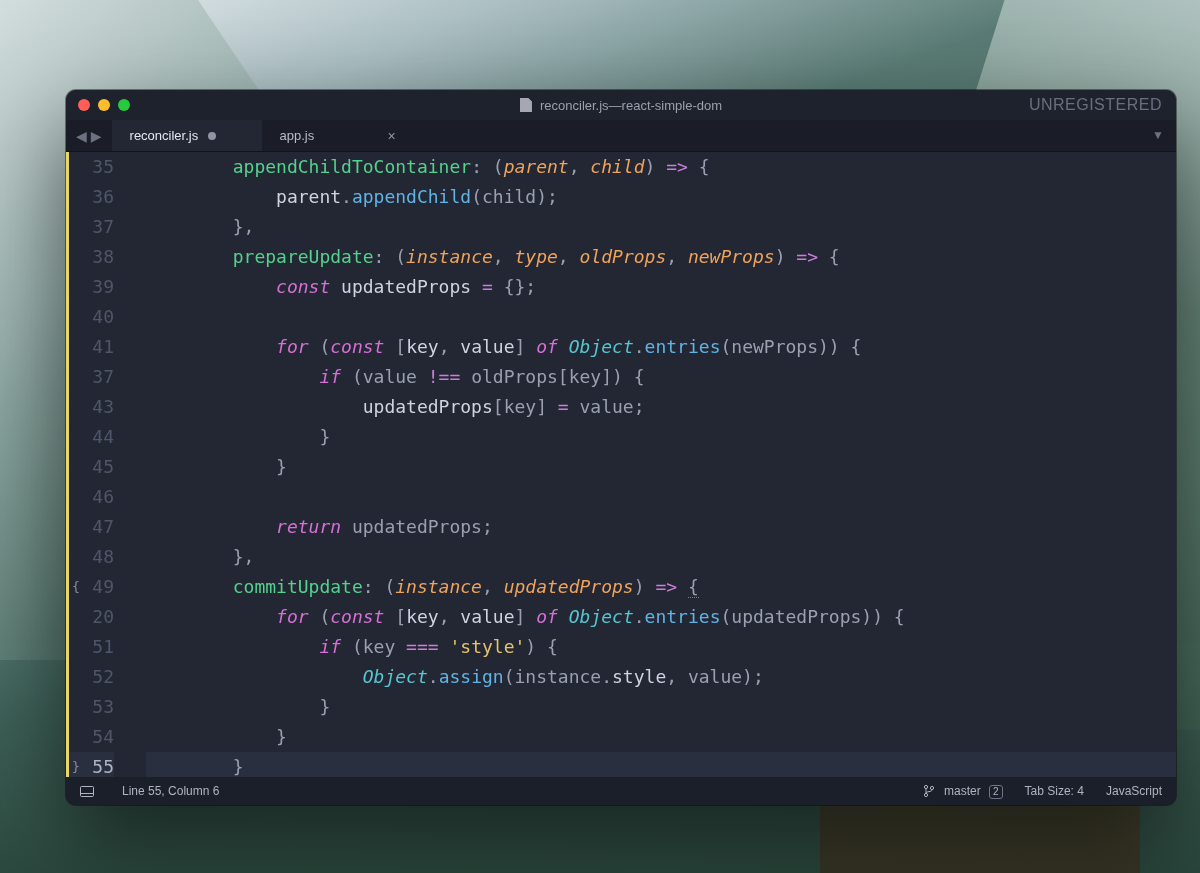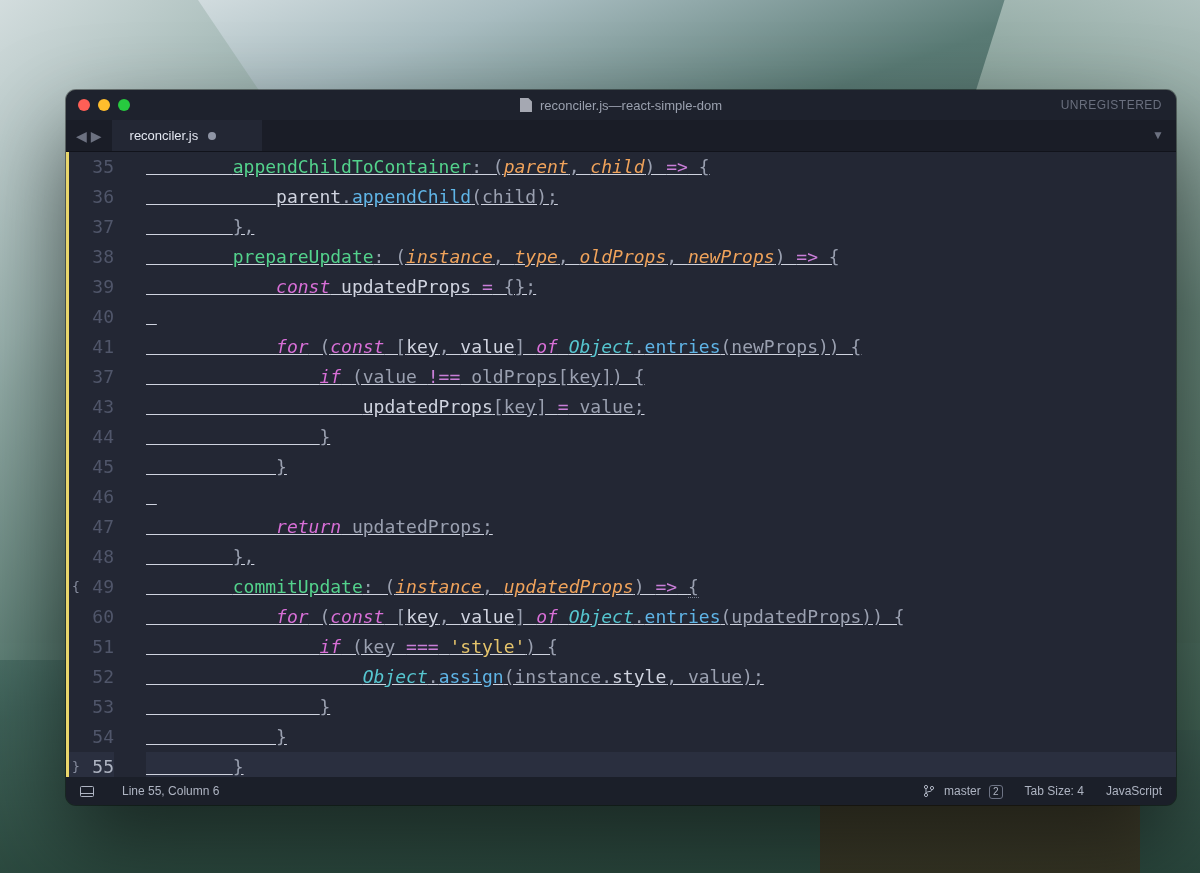--- a/index.html
+++ b/index.html
@@ -55,21 +55,21 @@
     font-size:13px;
   }
   .traffic { position:absolute; left:12px; top:9px; display:flex; gap:8px; }
   .traffic span { width:12px; height:12px; border-radius:50%; display:block; }
   .tclose{background:#ff5f56;} .tmin{background:#ffbd2d;} .tmax{background:#27c93f;}
   .title-file-icon{
     width:12px;height:14px;background:#c7cad3;display:inline-block;margin-right:8px;
     clip-path:polygon(0 0,70% 0,100% 25%,100% 100%,0 100%);
     opacity:.8;
   }
-  .unregistered{position:absolute; right:14px; color:#6a6f7e; font-size:12px; letter-spacing:.5px;}
+  .unregistered{position:absolute; right:14px; color:#6a6f7e; font-size:16px; letter-spacing:.5px;}
 
   .tabbar {
     height:32px; background:#1a1d27; display:flex; align-items:stretch;
     border-bottom:1px solid #11131b;
     position:relative;
   }
   .nav-arrows{display:flex;align-items:center;gap:4px;padding:0 10px;color:#6c7180;font-size:14px;}
   .tab {
     display:flex; align-items:center; gap:10px;
     padding:0 16px 0 18px; font-size:13px;
@@ -96,21 +96,20 @@
   .gutter .ln.mod::before{
     content:"";position:absolute;left:-3px;top:0;bottom:0;width:3px;background:#e9d66b;
   }
   .gutter .ln.current{background:#2a2f3f;color:#aeb4c2;}
   .gutter .brace-marker{
     position:absolute; left:2px; width:10px; text-align:center; font-size:13px; color:#888ea0;
   }
   .code{
     flex:1; padding-left:22px; color:#cfd3df; white-space:pre;
     overflow:hidden;
-    text-decoration:underline;
   }
   .code .row{height:30px;}
   .code .row.current{background:#2a2f3f;}
 
   
   .fn{color:#53d28c;}        
   .kw{color:#d86fd7;font-style:italic;}       
   .param{color:#f0a35b;font-style:italic;}
   .var{color:#cfd3df;}
   .punct{color:#9aa0b0;}
@@ -158,20 +157,24 @@
 
   <div class="tabbar">
     <div class="nav-arrows">
       <span>◀</span>
       <span>▶</span>
     </div>
     <div id="tabs-mount" style="display: flex;">
         <div class="tab active">
           <span>reconciler.js</span>
           <span class="dirty"></span>
+        </div>
+        <div class="tab">
+          <span>app.js</span>
+          <span class="close">×</span>
         </div>
       </div>
     <span class="tab-dropdown">▼</span>
   </div>
 
   <div class="editor">
     <div class="gutter" id="gutter">
         <div class="ln mod">35</div>
         <div class="ln mod">36</div>
         <div class="ln mod">37</div>
@@ -180,21 +183,21 @@
         <div class="ln mod">40</div>
         <div class="ln mod">41</div>
         <div class="ln mod">37</div>
         <div class="ln mod">43</div>
         <div class="ln mod">44</div>
         <div class="ln mod">45</div>
         <div class="ln mod">46</div>
         <div class="ln mod">47</div>
         <div class="ln mod">48</div>
         <div class="ln mod" style="position: relative;">49<span class="brace-marker" style="top: 0px;">{</span></div>
-        <div class="ln mod">60</div>
+        <div class="ln mod">20</div>
         <div class="ln mod">51</div>
         <div class="ln mod">52</div>
         <div class="ln mod">53</div>
         <div class="ln mod">54</div>
         <div class="ln mod current" style="position: relative;">55<span class="brace-marker" style="top: 0px;">}</span></div>
       </div>
     <div class="code" id="code"><div class="row">        <span class="fn">appendChildToContainer</span><span class="punct">: (</span><span class="param">parent</span><span class="punct">, </span><span class="param">child</span><span class="punct">) </span><span class="op">=&gt;</span><span class="punct"> {</span></div><div class="row">            <span class="var">parent</span><span class="punct">.</span><span class="call">appendChild</span><span class="punct">(child);</span></div><div class="row">        <span class="punct">},</span></div><div class="row">        <span class="fn">prepareUpdate</span><span class="punct">: (</span><span class="param">instance</span><span class="punct">, </span><span class="param">type</span><span class="punct">, </span><span class="param">oldProps</span><span class="punct">, </span><span class="param">newProps</span><span class="punct">) </span><span class="op">=&gt;</span><span class="punct"> {</span></div><div class="row">            <span class="const">const</span><span class="punct"> </span><span class="var">updatedProps</span><span class="punct"> </span><span class="op">=</span><span class="punct"> {};</span></div><div class="row">&nbsp;</div><div class="row">            <span class="kw">for</span><span class="punct"> (</span><span class="const">const</span><span class="punct"> [</span><span class="var">key</span><span class="punct">, </span><span class="var">value</span><span class="punct">] </span><span class="kw">of</span><span class="punct"> </span><span class="obj">Object</span><span class="punct">.</span><span class="call">entries</span><span class="punct">(newProps)) {</span></div><div class="row">                <span class="kw">if</span><span class="punct"> (value </span><span class="op">!==</span><span class="punct"> oldProps[key]) {</span></div><div class="row">                    <span class="var">updatedProps</span><span class="punct">[key] </span><span class="op">=</span><span class="punct"> value;</span></div><div class="row">                <span class="punct">}</span></div><div class="row">            <span class="punct">}</span></div><div class="row">&nbsp;</div><div class="row">            <span class="kw">return</span><span class="punct"> updatedProps;</span></div><div class="row">        <span class="punct">},</span></div><div class="row">        <span class="fn">commitUpdate</span><span class="punct">: (</span><span class="param">instance</span><span class="punct">, </span><span class="param">updatedProps</span><span class="punct">) </span><span class="op">=&gt;</span><span class="punct"> </span><span class="punct underline">{</span></div><div class="row">            <span class="kw">for</span><span class="punct"> (</span><span class="const">const</span><span class="punct"> [</span><span class="var">key</span><span class="punct">, </span><span class="var">value</span><span class="punct">] </span><span class="kw">of</span><span class="punct"> </span><span class="obj">Object</span><span class="punct">.</span><span class="call">entries</span><span class="punct">(updatedProps)) {</span></div><div class="row">                <span class="kw">if</span><span class="punct"> (key </span><span class="op">===</span><span class="punct"> </span><span class="str">'style'</span><span class="punct">) {</span></div><div class="row">                    <span class="obj">Object</span><span class="punct">.</span><span class="call">assign</span><span class="punct">(instance.</span><span class="var">style</span><span class="punct">, value);</span></div><div class="row">                <span class="punct">}</span></div><div class="row">            <span class="punct">}</span></div><div class="row current">        <span class="punct underline">}</span></div></div>
   </div>
 
   <div class="statusbar">

